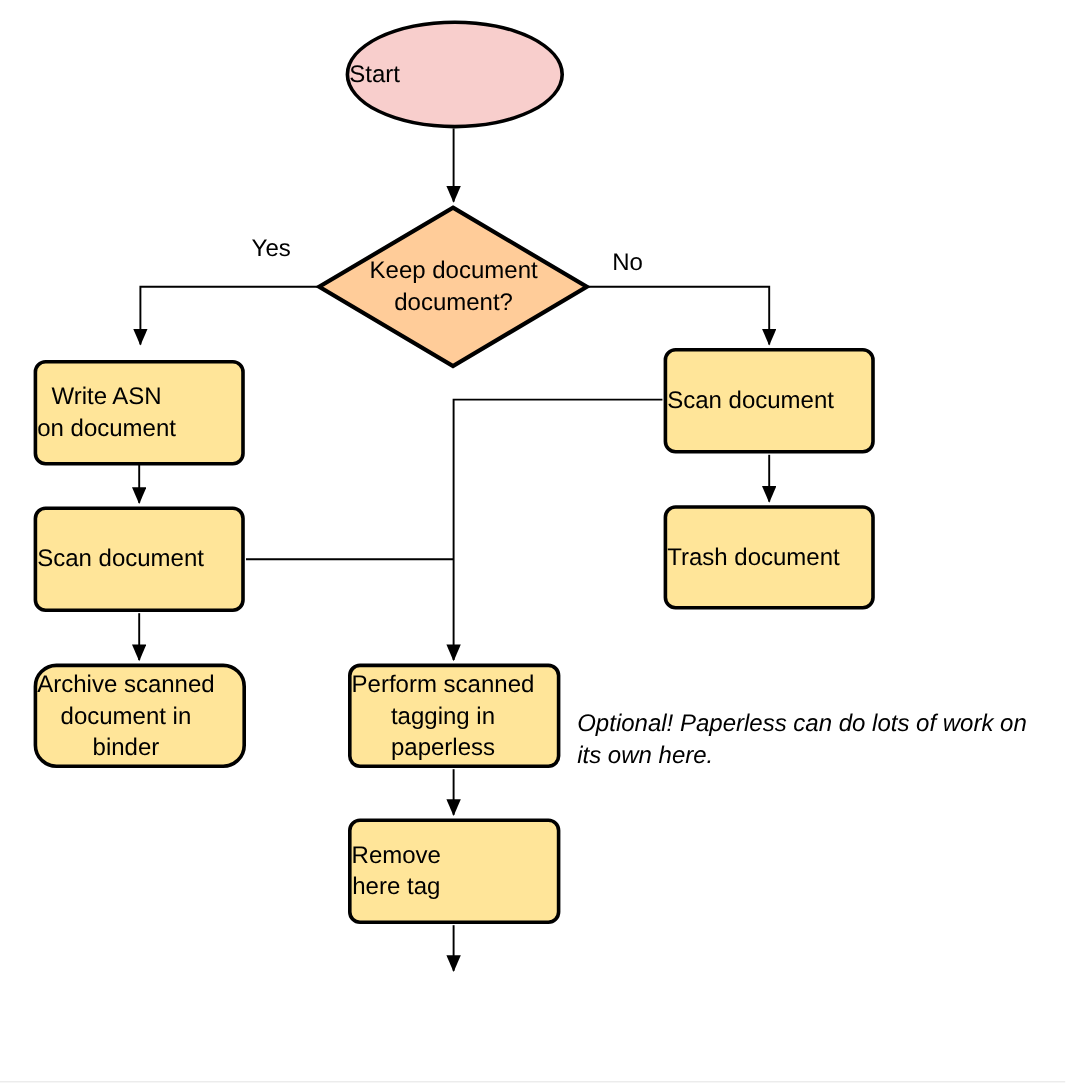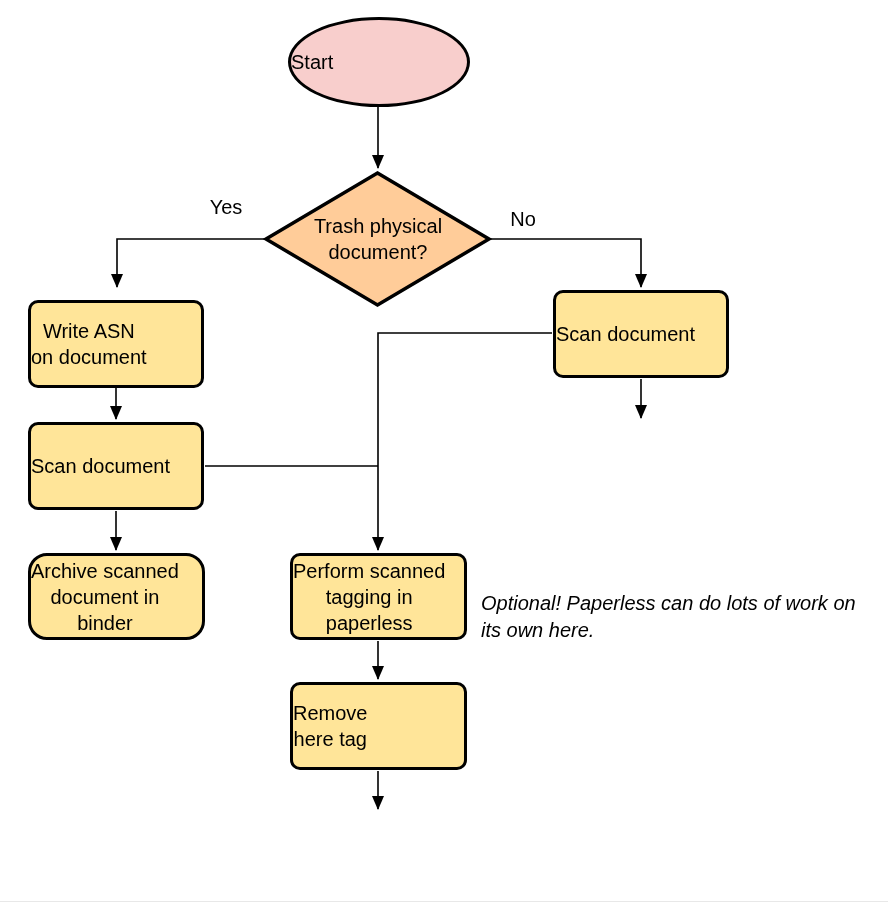--- a/index.html
+++ b/index.html
@@ -110,21 +110,21 @@
     <polyline points="378,641 378,679" marker-end="url(#arrow)"></polyline>
     <polyline points="378,771 378,809" marker-end="url(#arrow)"></polyline>
   </svg>
 
   <div class="node terminal" style="left:288px; top:17px; width:182px; height:90px;">
     <span>Start</span>
   </div>
 
 
   <div class="decision-label" style="left:276px; top:199px; width:204px; height:80px;">
-    <span style="white-space: pre-line;">Trash physical
+    <span style="white-space: pre-line;">Keep document
 document?</span>
   </div>
 
   <div class="node process" style="left:28px; top:300px; width:176px; height:88px;">
     <span>Write ASN
 on document</span>
   </div>
 
   <div class="node process" style="left:28px; top:422px; width:176px; height:88px;">
     <span>Scan document</span>
@@ -133,20 +133,23 @@
   <div class="node process" style="left:28px; top:553px; width:177px; height:87px;border-radius:19px;">
     <span>Archive scanned
 document in
 binder</span>
   </div>
 
   <div class="node process" style="left:553px; top:290px; width:176px; height:88px;">
     <span>Scan document</span>
   </div>
 
+  <div class="node process" style="left:553px; top:421px; width:176px; height:87px;">
+    <span>Trash document</span>
+  </div>
 
   <div class="node process" style="left:290px; top:553px; width:177px; height:87px;">
     <span>Perform scanned
 tagging in
 paperless</span>
   </div>
 
   <div class="node process" style="left:290px; top:682px; width:177px; height:88px;">
     <span>Remove
 here tag</span>

